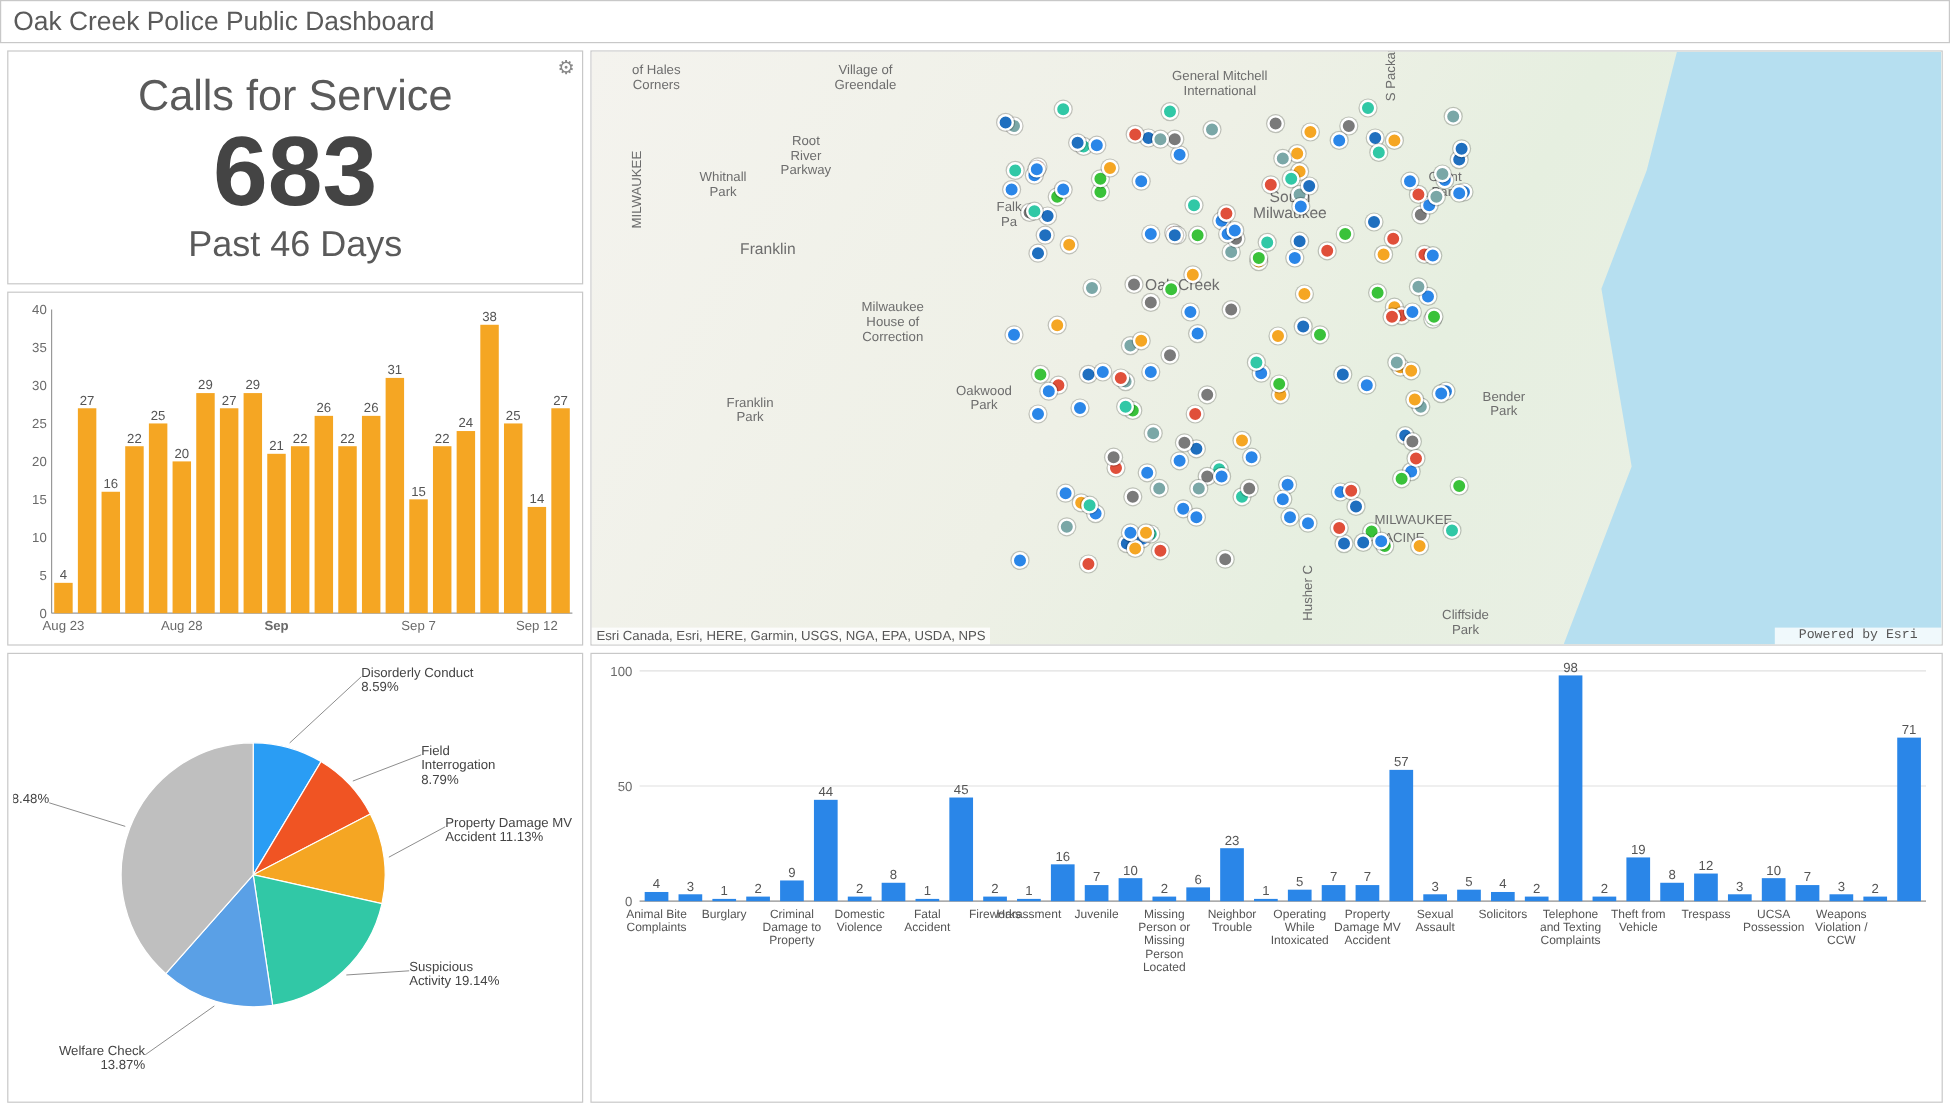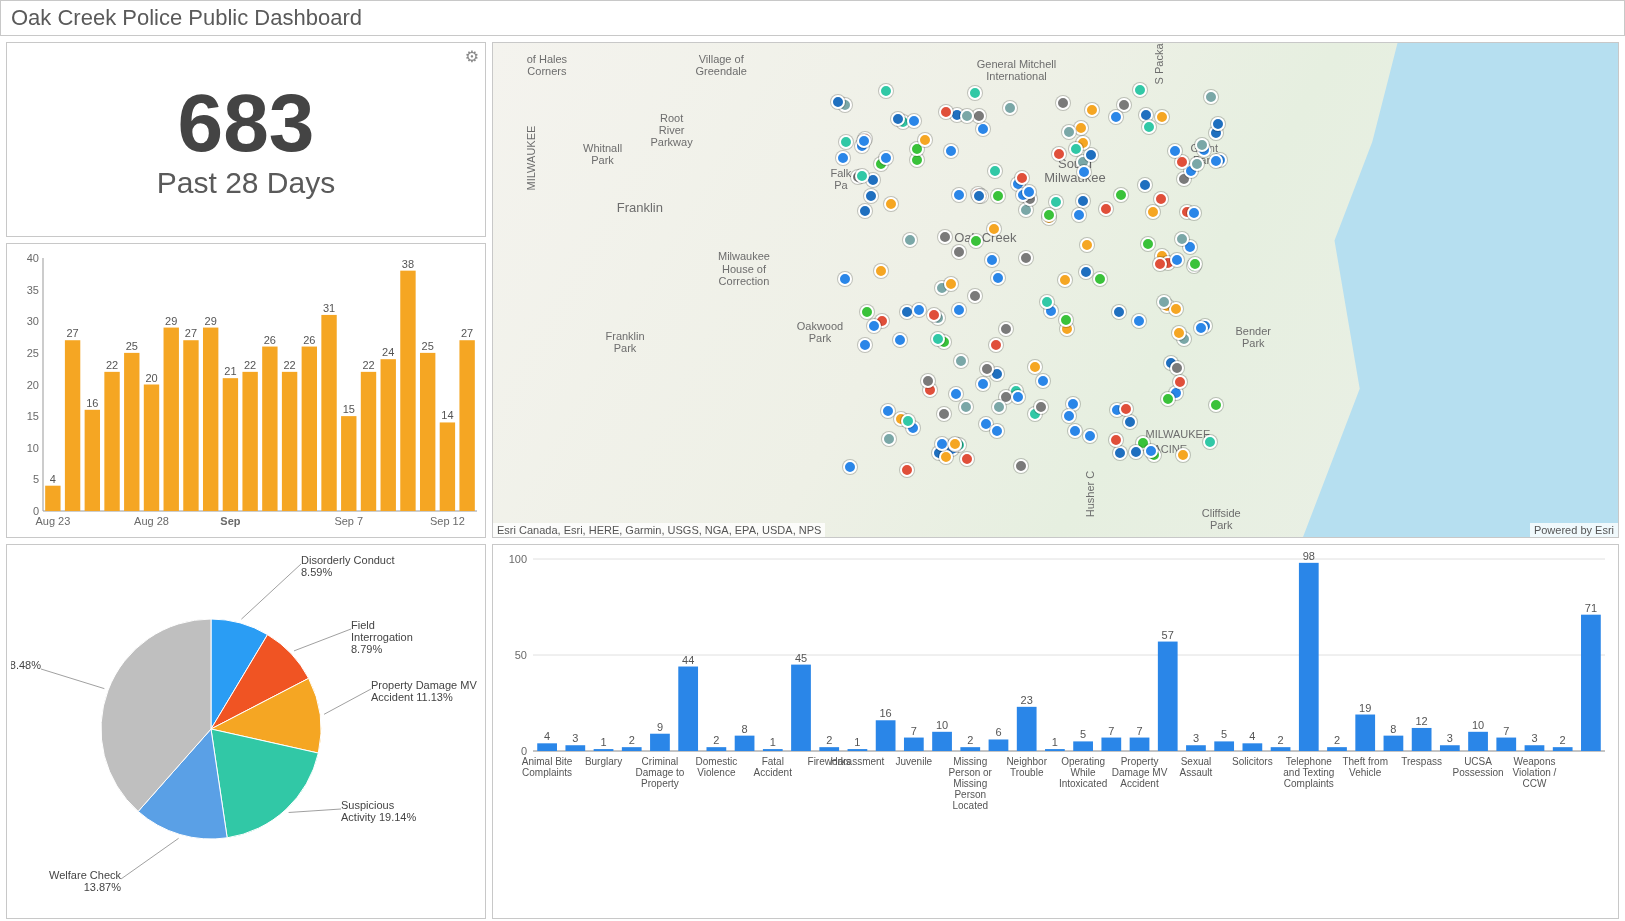--- a/index.html
+++ b/index.html
@@ -19,37 +19,38 @@
   .catbar { grid-column: 2; grid-row: 3; padding: 6px 8px 2px 8px; }
   svg text { font-family: inherit; }
   .axis-text { font-size: 11px; fill: #6a6a6a; }
   .bar-label { font-size: 11px; fill: #555; text-anchor: middle; }
   .pie-label { font-size: 11px; fill: #444; }
   .map-area { position: relative; width: 100%; height: 100%; background: linear-gradient(120deg,#f4f3ee 0%,#eef0e6 40%, #e6efe0 60%, #ecf0e8 100%); }
   .water { position: absolute; top: 0; right: 0; width: 28%; height: 100%; background: #b6dff0; clip-path: polygon(30% 0,100% 0,100% 100%,0 100%,18% 70%,10% 40%,22% 20%); }
   .map-lbl { position: absolute; font-size: 11px; color: #6d6d6d; white-space: nowrap; text-align: center; line-height: 1.1; }
   .map-lbl.big { font-size: 13px; }
   .map-attrib { position: absolute; bottom: 0; left: 0; font-size: 11px; color: #555; background: rgba(255,255,255,0.8); padding: 1px 4px; }
-  .map-powered { position: absolute; bottom: 0; right: 0; font-size: 11px; color: #555; background: rgba(255,255,255,0.8); padding: 1px 4px; }
+  .map-powered { position: absolute; bottom: 0; right: 0; font-size: 11px; color: #555; background: rgba(255,255,255,0.8); padding: 1px 20px; font-family: Liberation Mono, monospace; }
   .dot { position: absolute; width: 14px; height: 14px; border-radius: 50%; border: 2px solid #fff; box-shadow: 0 0 0 1px rgba(0,0,0,.2); }
   .cat-x-label { font-size: 10px; fill: #555; }
 </style>
 </head>
 <body>
 
 <div class="app">
   <div class="titlebar">
     <span>Oak Creek Police Public Dashboard</span>
   </div>
   <div class="grid">
 
     <div class="panel kpi">
       <span class="gear">⚙</span>
+      <div class="t1">Calls for Service</div>
       <div class="big">683</div>
-      <div class="t2">Past 28 Days</div>
+      <div class="t2">Past 46 Days</div>
     </div>
 
     <div class="panel daily">
       <svg id="daily-svg" width="468" height="283">
           <text x="24" y="265" text-anchor="end" class="axis-text">0</text>
           <text x="24" y="233.375" text-anchor="end" class="axis-text">5</text>
           <text x="24" y="201.75" text-anchor="end" class="axis-text">10</text>
           <text x="24" y="170.125" text-anchor="end" class="axis-text">15</text>
           <text x="24" y="138.5" text-anchor="end" class="axis-text">20</text>
           <text x="24" y="106.875" text-anchor="end" class="axis-text">25</text>

